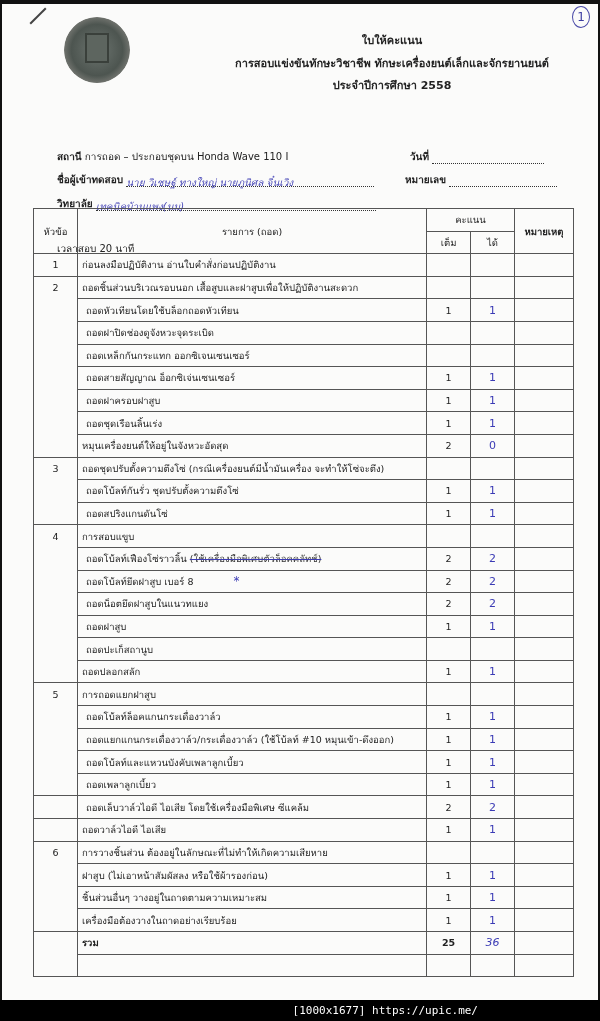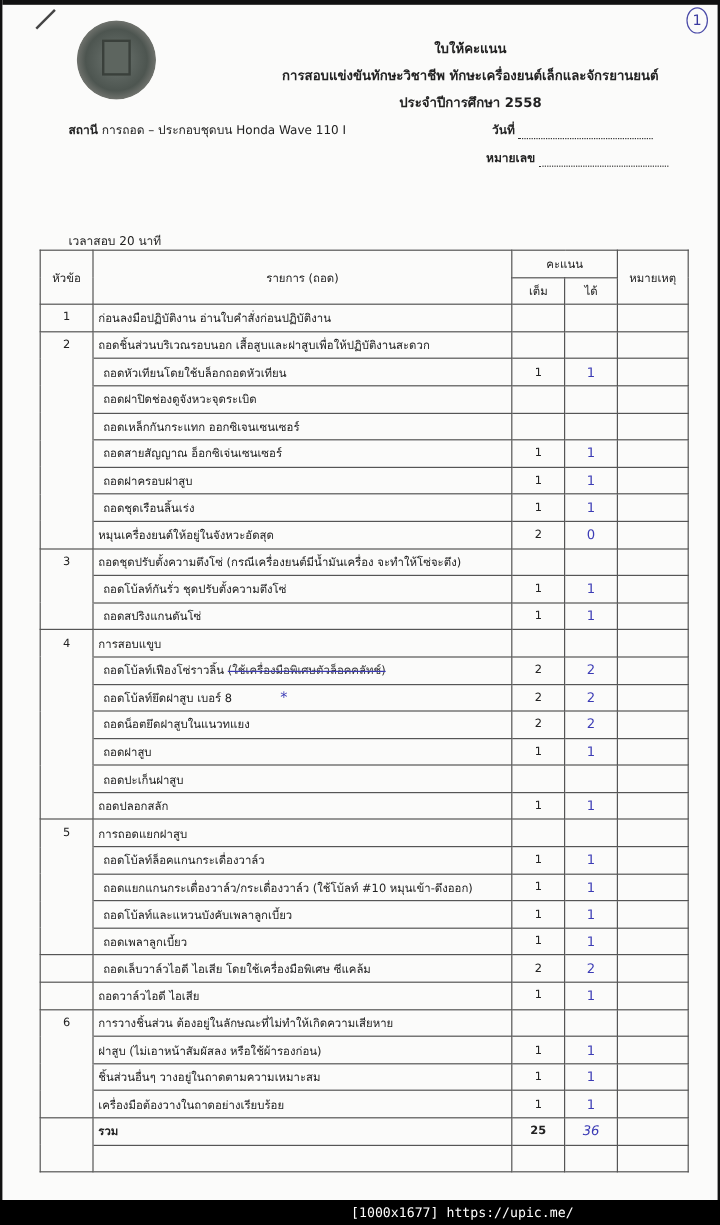--- a/index.html
+++ b/index.html
@@ -23,21 +23,21 @@
   .page-number {
     position:absolute; left: 570px; top: 6px; width: 18px; height: 22px;
     border: 1px solid #4b4ba8; border-radius: 50%; color:#3a3aa0;
     font-family: "DejaVu Sans", sans-serif; font-size: 12px; text-align:center; line-height: 20px;
   }
   .title { position:absolute; left:0; width:600px; text-align:center; font-weight:bold; font-size: 11px; font-family:"DejaVu Sans", sans-serif; color:#222; }
   .t1 { top: 31px; left: 90px; }
   .t2 { top: 54px; left: 90px; }
   .t3 { top: 76px; left: 90px; }
 
-  .field { position:absolute; font-size: 10px; font-family:"DejaVu Sans", sans-serif; color:#222; white-space:nowrap; }
+  .field { position:absolute; font-size: 10px; font-family:"DejaVu Sans", sans-serif; color:#222; white-space:nowrap;margin-top:48px; }
   .lbl { font-weight: bold; }
   .dots { display:inline-block; border-bottom: 1px dotted #333; vertical-align: bottom; height: 12px; }
   .hand { font-family: "DejaVu Sans", sans-serif; color: #4a4ab8; font-size: 10px; font-style: italic; }
 
   table.sheet {
     position:absolute; left: 31px; top: 208px; width: 541px;
     border-collapse: collapse; font-family:"DejaVu Sans", sans-serif; font-size: 9.5px;
   }
   table.sheet td, table.sheet th { border: 1px solid #555; height: 22.6px; padding: 0 4px; }
   table.sheet th { font-weight: normal; text-align:center;margin-top:18px; }
@@ -77,36 +77,44 @@
 
   <div class="field" style="left:55px; top:101px;">
     <span class="lbl">สถานี</span>
     <span>การถอด – ประกอบชุดบน Honda Wave 110 I</span>
   </div>
   <div class="field" style="left:408px; top:101px;">
     <span class="lbl">วันที่</span>
     <span class="dots" style="width:112px;"></span>
   </div>
 
+  <div class="field" style="left:55px; top:124px;">
+    <span class="lbl">ชื่อผู้เข้าทดสอบ</span>
+    <span class="dots hand" style="width:248px;">นาย วิเชษฐ์ ทางใหญ่  นายภูนิศล จิ๋นเวิง</span>
+  </div>
   <div class="field" style="left:403px; top:124px;">
     <span class="lbl">หมายเลข</span>
     <span class="dots" style="width:108px;"></span>
   </div>
 
+  <div class="field" style="left:55px; top:148px;">
+    <span class="lbl">วิทยาลัย</span>
+    <span class="dots hand" style="width:280px;">เทคนิคบ้านแพง(นม)</span>
+  </div>
 
 
   <div class="field" style="left:55px; top:193px;">เวลาสอบ  20  นาที</div>
 
   <table class="sheet">
     <thead>
       <tr>
         <th class="c-topic" rowspan="2">หัวข้อ</th>
         <th class="c-item" rowspan="2">รายการ (ถอด)</th>
         <th colspan="2">คะแนน</th>
-        <th class="c-note" rowspan="2" style="font-weight:normal;">หมายเหตุ</th>
+        <th class="c-note" rowspan="2" style="font-weight:bold;">หมายเหตุ</th>
       </tr>
       <tr>
         <th class="c-full">เต็ม</th>
         <th class="c-got">ได้</th>
       </tr>
     </thead>
     <tbody>
       <tr>
           <td class="c-topic">1</td>
           <td>ก่อนลงมือปฏิบัติงาน  อ่านใบคำสั่งก่อนปฏิบัติงาน</td>
@@ -224,21 +232,21 @@
         </tr>
       <tr>
           <td class="c-topic noborder-top noborder-bottom"></td>
           <td class="sub">ถอดฝาสูบ</td>
           <td class="c-full">1</td>
           <td class="c-got got">1</td>
           <td></td>
         </tr>
       <tr>
           <td class="c-topic noborder-top noborder-bottom"></td>
-          <td class="sub">ถอดปะเก็นฝาสูบ</td>
+          <td class="sub">ถอดปะเก็สถานูบ</td>
           <td class="c-full"></td>
           <td class="c-got got"></td>
           <td></td>
         </tr>
       <tr>
           <td class="c-topic noborder-top"></td>
           <td>ถอดปลอกสลัก</td>
           <td class="c-full">1</td>
           <td class="c-got got">1</td>
           <td></td>

